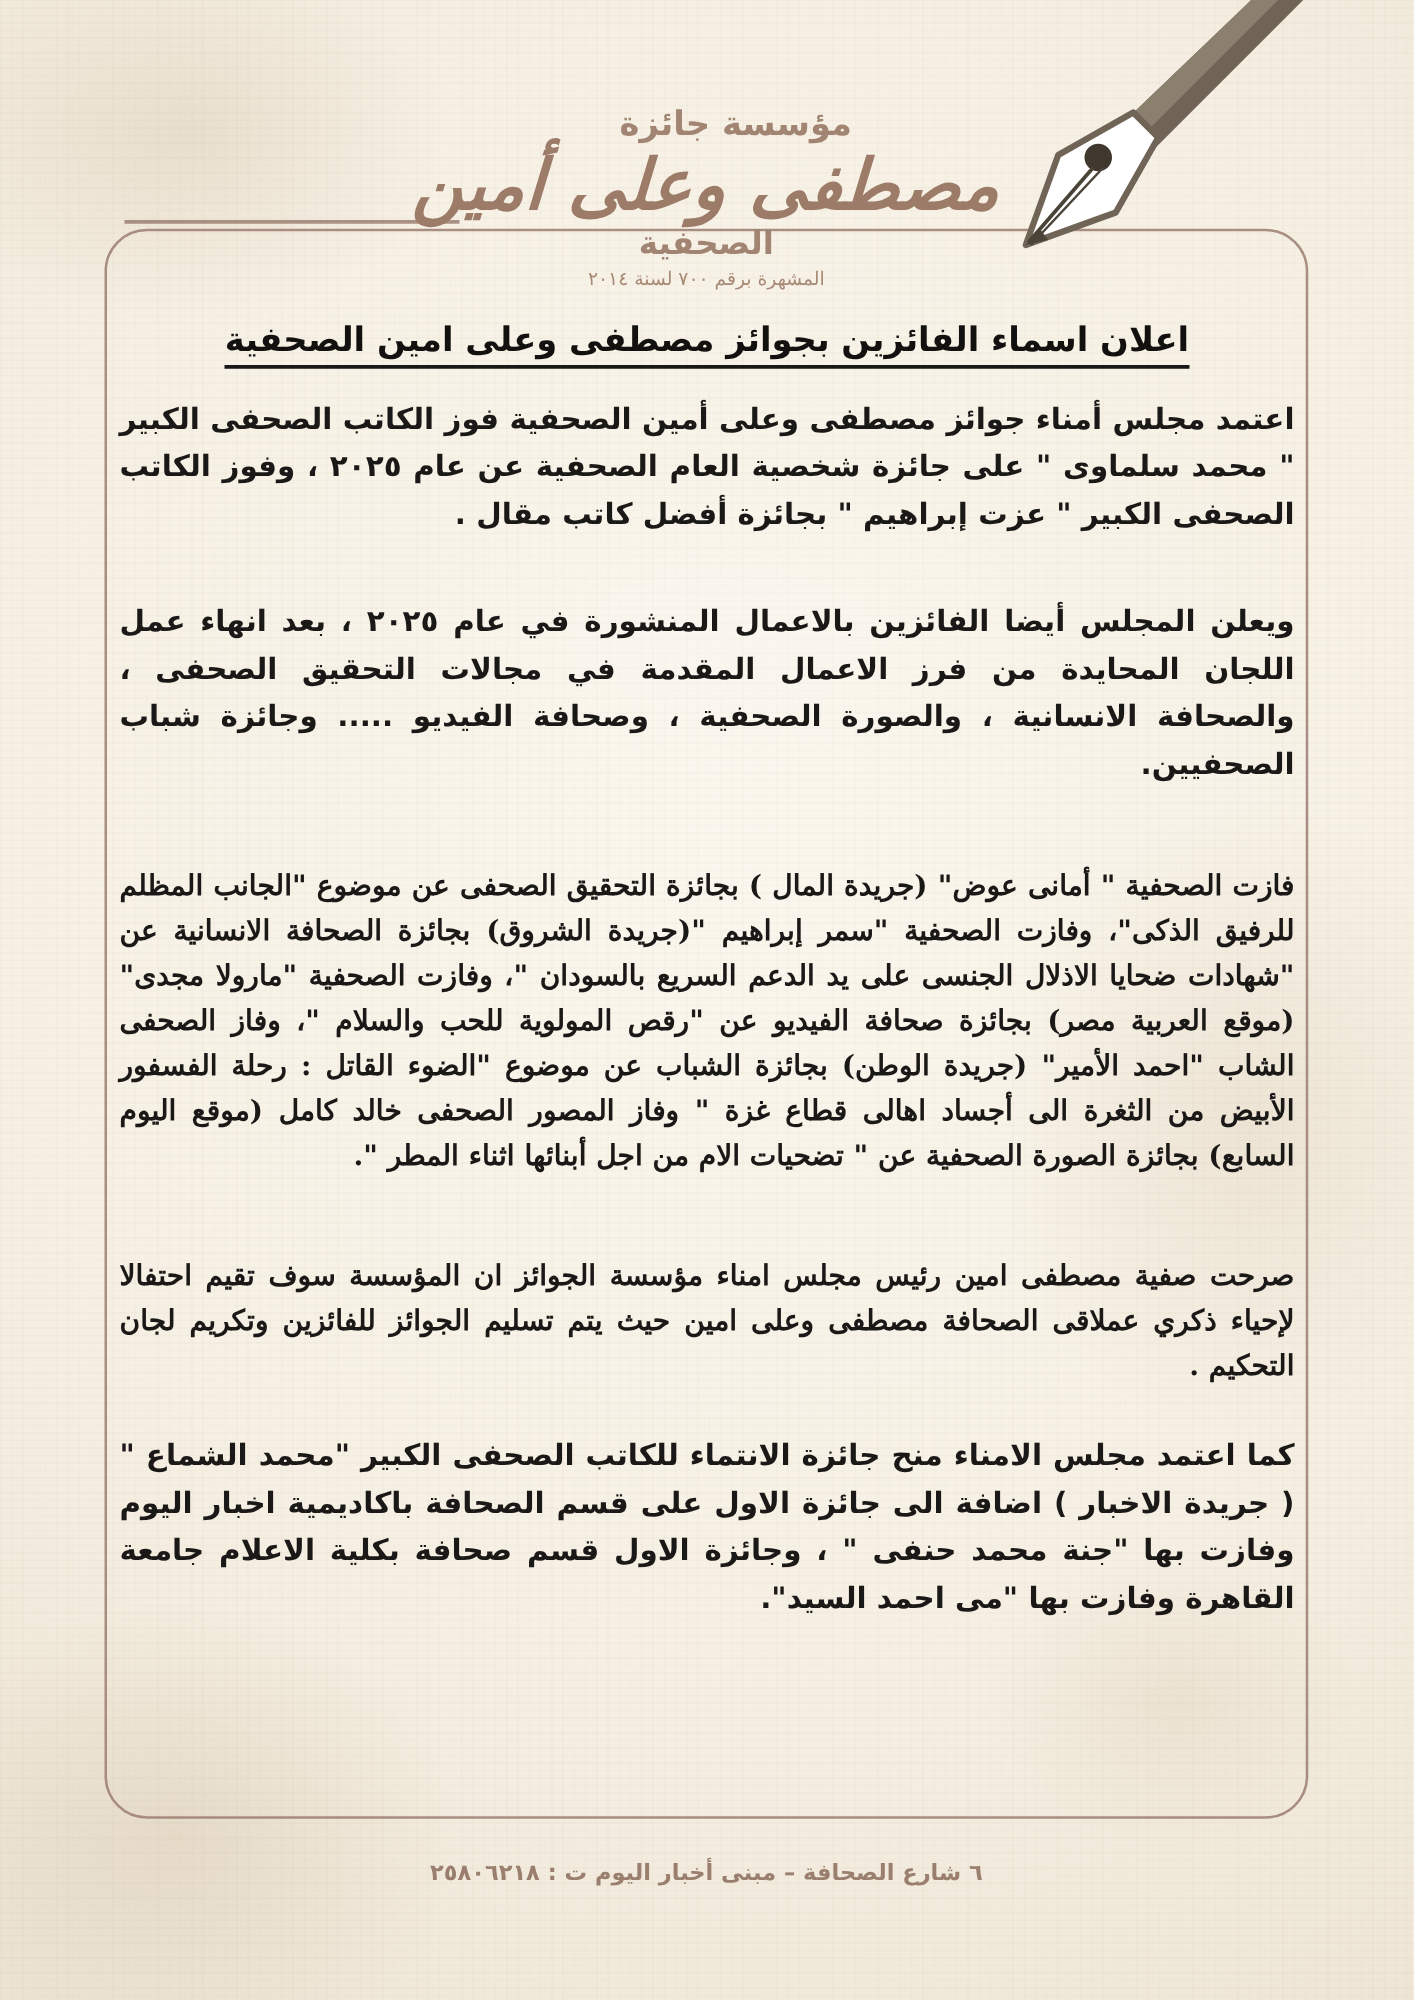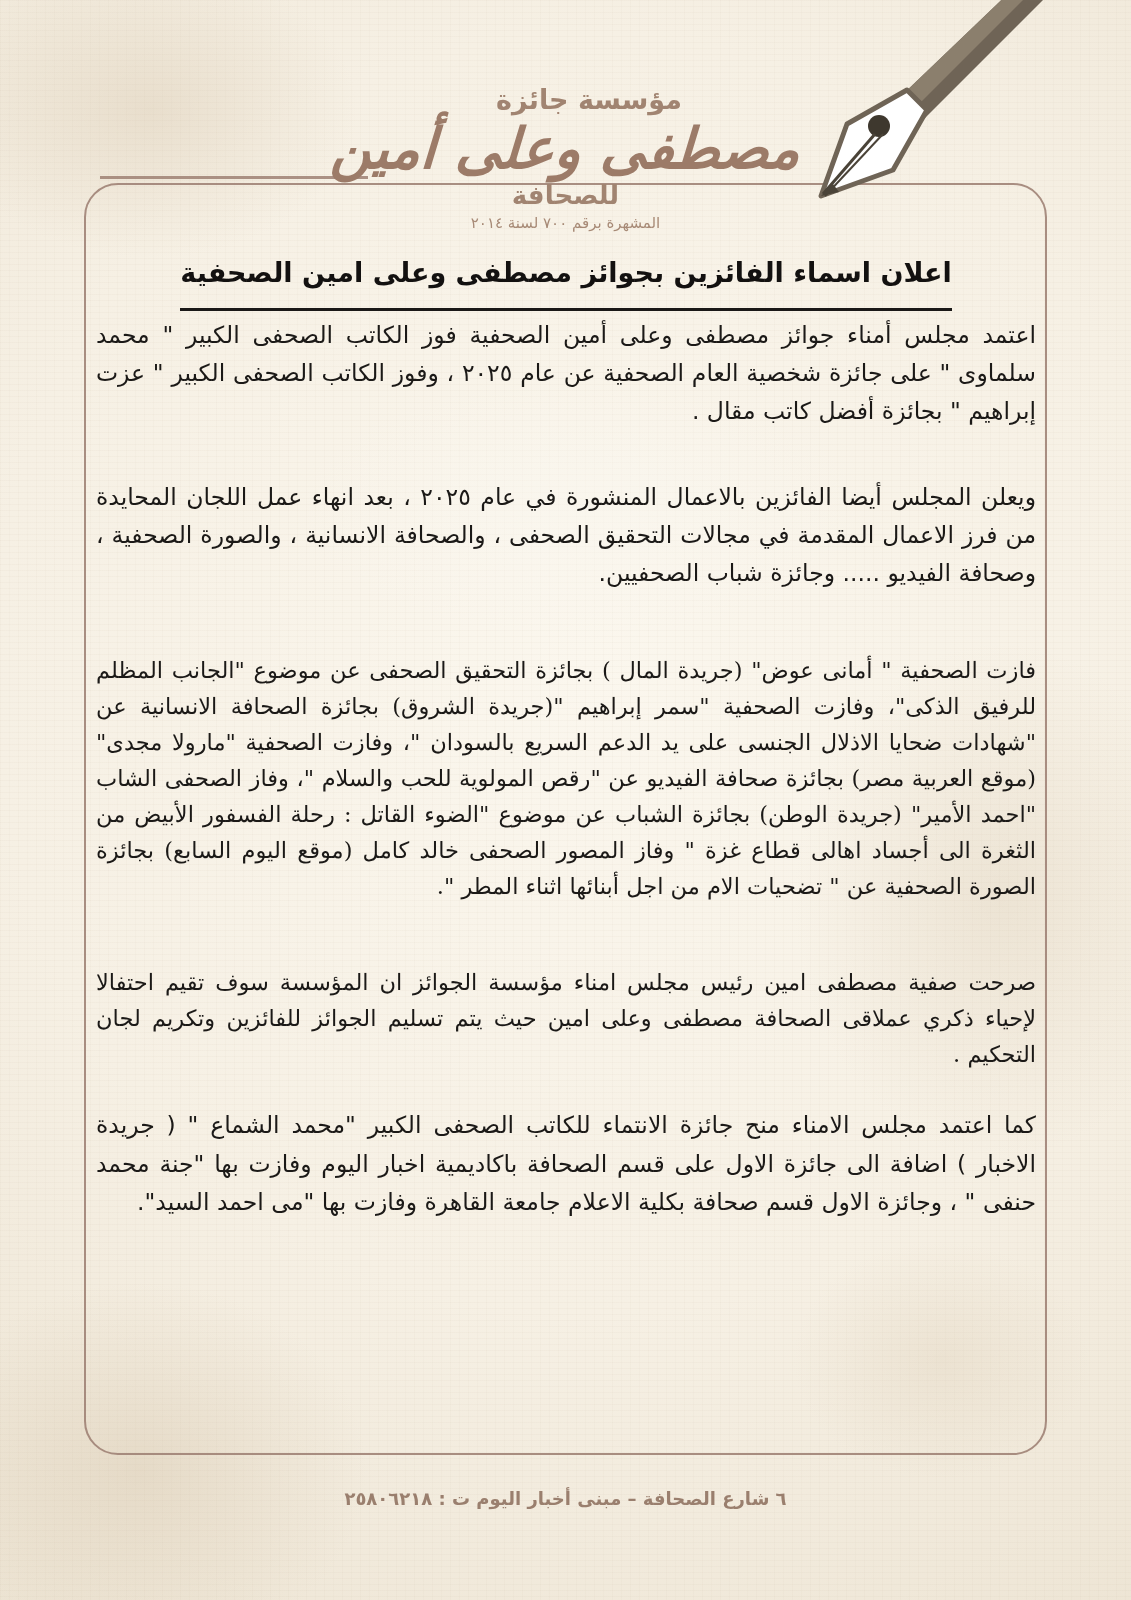--- a/index.html
+++ b/index.html
@@ -139,26 +139,26 @@
     text-align: center;
     font-size: 27px;
     font-weight: bold;
     color: #131110;
     letter-spacing: 0px;
     margin: 0 0 26px 0;
     line-height: 1.3;
   }
   #title span.t {
     border-bottom: 3px solid #1a1817;
-    padding-bottom: 20px;
+    padding-bottom: 4px;
   }
   p.para {
     margin: 0 0 34px 0;
     font-size: 23.5px;
-    font-weight: normal;
+    font-weight: bold;
     line-height: 1.62;
     text-align: justify;
     text-justify: inter-word;
     color: #1b1917;
   }
   p.para:last-of-type { margin-bottom: 0; }
   p.para.gap-lg { margin-bottom: 48px; }
   p.para.gap-xl { margin-bottom: 60px; }
   p.para.serifish {
     font-family: "DejaVu Serif", "Liberation Serif", serif;
@@ -216,21 +216,21 @@
     <path d="M72 140 L20 200" stroke="#4a4338" stroke-width="3" fill="none"></path>
     <path d="M80 140 L22 202" stroke="#4a4338" stroke-width="2" fill="none"></path>
 
     <path d="M18 202 L30 190 L36 198 Z" fill="#4a4338"></path>
   </svg>
 
   <div id="logo-rule"></div>
   <div id="logo-block">
     <div id="logo-kicker">مؤسسة جائزة</div>
     <div id="logo-script">مصطفى وعلى أمين</div>
-    <div id="logo-sub">للصحافة</div>
+    <div id="logo-sub">الصحفية</div>
     <div id="logo-reg">المشهرة برقم ٧٠٠ لسنة ٢٠١٤</div>
   </div>
 
   <div id="doc">
     <h1 id="title"><span class="t">اعلان اسماء الفائزين بجوائز مصطفى وعلى امين الصحفية</span></h1>
 
     <p class="para gap-lg">اعتمد مجلس أمناء جوائز مصطفى وعلى أمين الصحفية فوز الكاتب الصحفى الكبير " محمد سلماوى " على جائزة شخصية العام الصحفية عن عام ٢٠٢٥ ، وفوز الكاتب الصحفى الكبير " عزت إبراهيم " بجائزة أفضل كاتب مقال .</p>
     <p class="para gap-xl">ويعلن المجلس أيضا الفائزين بالاعمال المنشورة في عام ٢٠٢٥ ، بعد انهاء عمل اللجان المحايدة من فرز الاعمال المقدمة في مجالات التحقيق الصحفى ، والصحافة الانسانية ، والصورة الصحفية ، وصحافة الفيديو ..... وجائزة شباب الصحفيين.</p>
     <p class="para serifish gap-xl">فازت الصحفية " أمانى عوض" (جريدة المال ) بجائزة التحقيق الصحفى عن موضوع "الجانب المظلم للرفيق الذكى"، وفازت الصحفية "سمر إبراهيم "(جريدة الشروق) بجائزة الصحافة الانسانية عن "شهادات ضحايا الاذلال الجنسى على يد الدعم السريع بالسودان "، وفازت الصحفية "مارولا مجدى" (موقع العربية مصر) بجائزة صحافة الفيديو عن "رقص المولوية للحب والسلام "، وفاز الصحفى الشاب "احمد الأمير" (جريدة الوطن) بجائزة الشباب عن موضوع "الضوء القاتل : رحلة الفسفور الأبيض من الثغرة الى أجساد اهالى قطاع غزة " وفاز المصور الصحفى خالد كامل (موقع اليوم السابع) بجائزة الصورة الصحفية عن " تضحيات الام من اجل أبنائها اثناء المطر ".</p>
     <p class="para serifish">صرحت صفية مصطفى امين رئيس مجلس امناء مؤسسة الجوائز ان المؤسسة سوف تقيم احتفالا لإحياء ذكري عملاقى الصحافة مصطفى وعلى امين حيث يتم تسليم الجوائز للفائزين وتكريم لجان التحكيم .</p>

